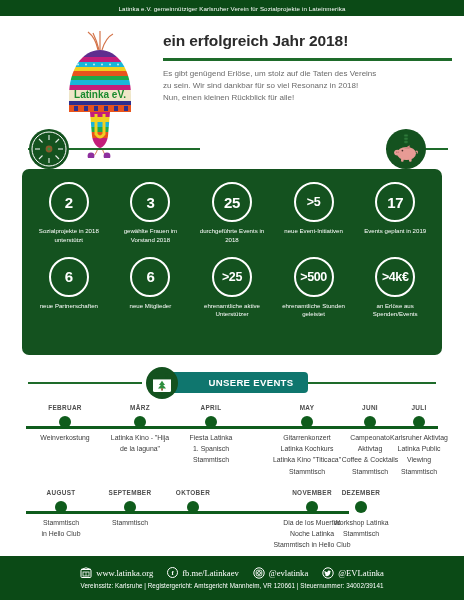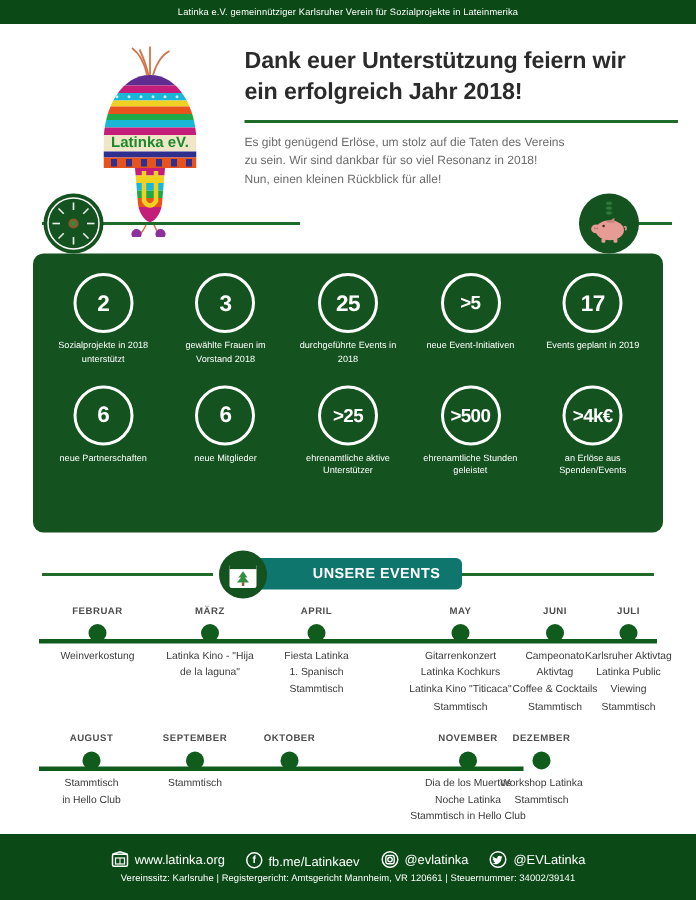--- a/index.html
+++ b/index.html
@@ -117,21 +117,21 @@
     margin-top: 4px; font-size: 6.9px; color: #3b3b3b; line-height: 1.62;
     white-space: nowrap;
   }
 
   
   .footer {
     position: absolute; left: 0; right: 0; bottom: 0; height: 44px;
     background: #0b4a16; display: flex; flex-direction: column;
     align-items: center; justify-content: center; gap: 3px;
   }
-  .foot-links { display: flex; align-items: flex-end; gap: 14px; }
+  .foot-links { display: flex; align-items: flex-start; gap: 14px; font-family: Liberation Serif, serif; }
   .foot-link { display: flex; align-items: center; gap: 4px; }
   .foot-link-text { color: #ffffff; font-size: 8.6px; }
   .foot-legal { color: #ffffff; font-size: 6.3px; letter-spacing: .05px; white-space: nowrap; }
   .ring {
     width: 11px; height: 11px; border-radius: 50%; border: 1px solid #fff;
     display: flex; align-items: center; justify-content: center;
     color: #fff; font-size: 7px; font-weight: bold;
   }
 </style>
 </head>
@@ -210,21 +210,20 @@
           <path d="M46 122 C44 128 42 130 40 131"></path>
           <path d="M50 122 C52 128 54 130 55 131"></path>
         </g>
         <circle cx="39" cy="130" r="3.4" fill="#8e2f9e"></circle>
         <circle cx="55" cy="130" r="3.4" fill="#8e2f9e"></circle>
       </svg>
     </div>
 
     <div class="hero-copy">
       <div class="hero-title">
-        <div>Dank euer Unterstützung feiern wir</div>
         <div>ein erfolgreich Jahr 2018!</div>
       </div>
       <div class="hero-rule"></div>
       <div class="hero-body">
         <div>Es gibt genügend Erlöse, um stolz auf die Taten des Vereins</div>
         <div>zu sein. Wir sind dankbar für so viel Resonanz in 2018!</div>
         <div>Nun, einen kleinen Rückblick für alle!</div>
       </div>
     </div>
   </div>

